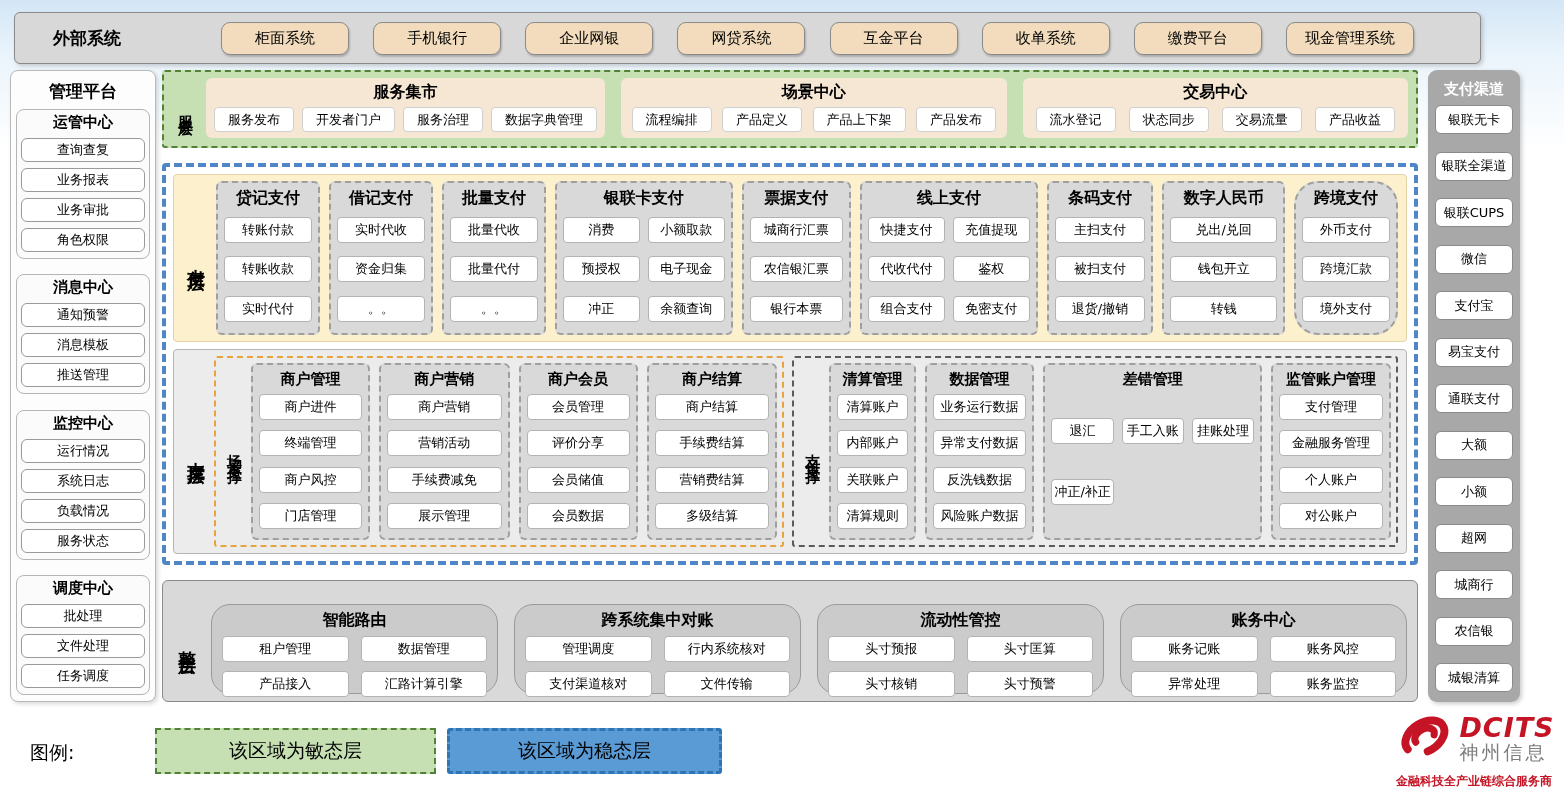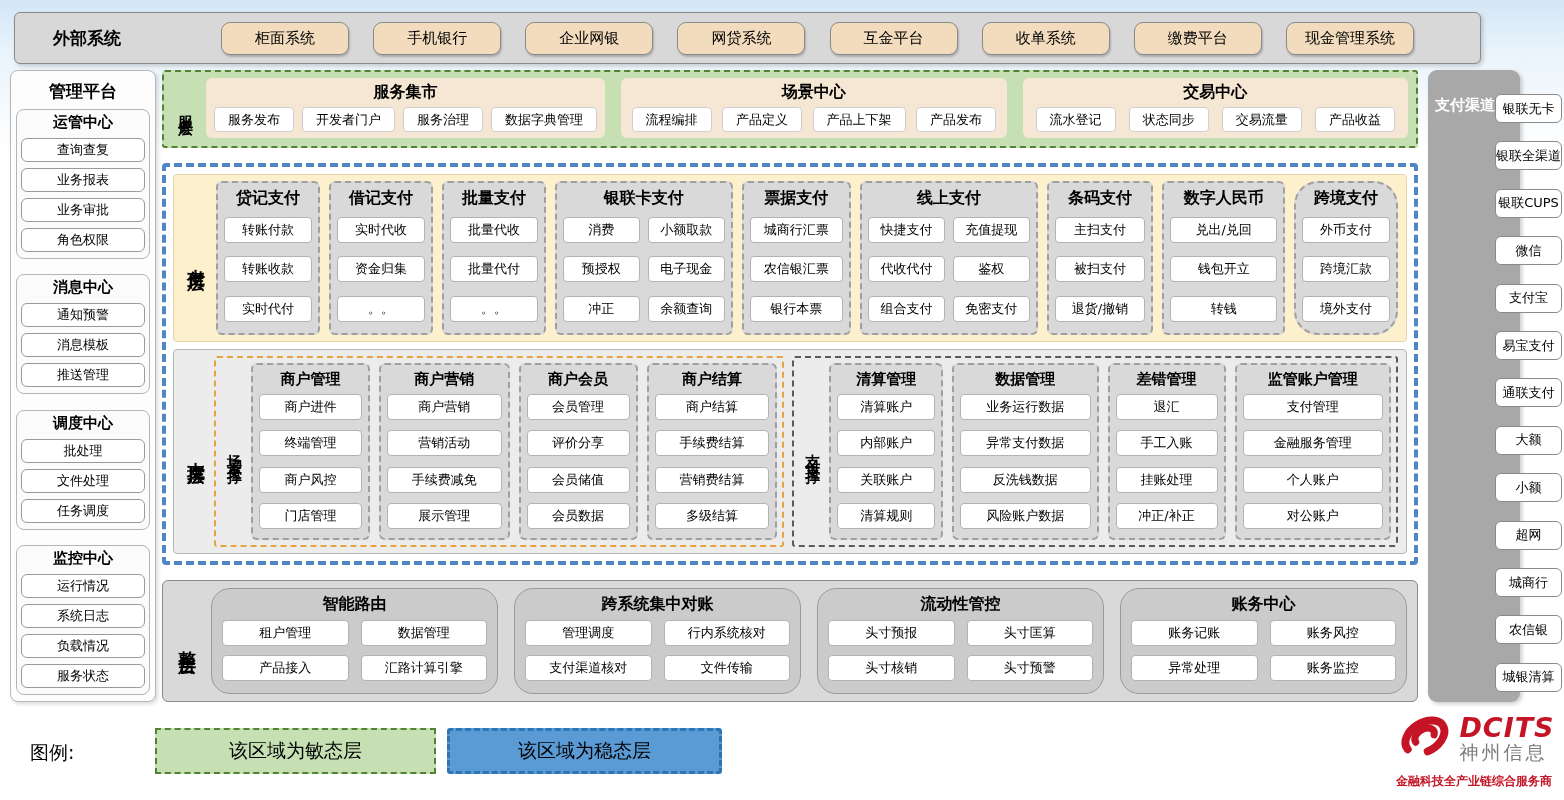--- a/index.html
+++ b/index.html
@@ -68,28 +68,28 @@
   .region .vlabel { width: 26px; font-size: 15px; letter-spacing: 5px; margin-right: 4px; }
   .region-scene { border: 2px dashed #e8a33d; flex: 0.94; margin-right: 8px; }
   .region-pay { border: 2px dashed #5a5a5a; flex: 1; }
   .rcols { flex: 1; display: flex; gap: 9px; }
 
   .integration { height: 122px; background: #d9d9d9; border: 1px solid #8a8a8a; border-radius: 6px;
                  display: flex; padding: 7px 10px; }
   .integration .vlabel { width: 28px; font-size: 18px; margin-right: 10px; }
   .igroups { flex: 1; display: flex; gap: 16px; }
   .igroup { flex: 1; background: #cbcbcb; border: 1px solid #9a9a9a; border-radius: 19px;
-            padding: 2px 10px 12px; display: flex; flex-direction: column; }
+            padding: 2px 10px 12px; display: flex; flex-direction: column; margin-top: 16px; }
   .igroup-title { font-weight: 700; font-size: 16px; text-align: center; padding: 3px 0 5px; }
   .igrid { flex: 1; display: grid; grid-template-columns: 1fr 1fr; gap: 9px 12px; align-content: space-evenly; }
 
   
   .right { position: absolute; left: 1428px; top: 70px; width: 92px; height: 632px;
-           background: #a8a8a8; border-radius: 9px; display: flex; 
-           padding: 24px 7px 10px; box-shadow: 2px 2px 4px rgba(0,0,0,.2); }
+           background: #a8a8a8; border-radius: 9px; display: flex; flex-direction: column;
+           padding: 8px 7px 10px; box-shadow: 2px 2px 4px rgba(0,0,0,.2); }
   .right-title { color: #ffffff; font-weight: 700; font-size: 15px; text-align: center; padding: 2px 0 6px; white-space: nowrap; }
   .channels { flex: 1; display: flex; flex-direction: column; justify-content: space-between; }
   .cbtn { height: 29px; background: #ffffff; border: 1px solid #8a8a8a; border-radius: 6px;
           display: flex; align-items: center; justify-content: center; font-size: 13px; white-space: nowrap; }
 
   
   .legend-label { position: absolute; left: 30px; top: 740px; font-size: 19px; }
   .legend-box { position: absolute; top: 728px; height: 46px; display: flex; align-items: center;
                 justify-content: center; font-size: 19px; }
   .legend-agile { left: 155px; width: 281px; background: #c6e0b4; border: 2px dashed #538135; }
@@ -132,31 +132,31 @@
           <div class="mbtn">业务审批</div>
           <div class="mbtn">角色权限</div>
         </div>
         <div class="mgroup">
           <div class="mgroup-title">消息中心</div>
           <div class="mbtn">通知预警</div>
           <div class="mbtn">消息模板</div>
           <div class="mbtn">推送管理</div>
         </div>
         <div class="mgroup">
-          <div class="mgroup-title">调度中心</div>
-          <div class="mbtn">批处理</div>
-          <div class="mbtn">文件处理</div>
-          <div class="mbtn">任务调度</div>
-        </div>
-        <div class="mgroup">
           <div class="mgroup-title">监控中心</div>
           <div class="mbtn">运行情况</div>
           <div class="mbtn">系统日志</div>
           <div class="mbtn">负载情况</div>
           <div class="mbtn">服务状态</div>
+        </div>
+        <div class="mgroup">
+          <div class="mgroup-title">调度中心</div>
+          <div class="mbtn">批处理</div>
+          <div class="mbtn">文件处理</div>
+          <div class="mbtn">任务调度</div>
         </div>
       </div>
   </aside>
 
   <main class="center">
 
     <section class="service">
       <div class="vlabel">服务层</div>
       <div class="sgroups" id="service-groups">
           <div class="sgroup">
@@ -332,21 +332,21 @@
                 <div class="pcol-title small">数据管理</div>
                 <div class="pgrid" style="grid-template-columns: repeat(1, 1fr);">
                   <div class="pbtn">业务运行数据</div>
                   <div class="pbtn">异常支付数据</div>
                   <div class="pbtn">反洗钱数据</div>
                   <div class="pbtn">风险账户数据</div>
                 </div>
               </div>
               <div class="pcol" style="flex-grow: 1.11111;">
                 <div class="pcol-title small">差错管理</div>
-                <div class="pgrid" style="grid-template-columns: repeat(1, 1fr);">
+                <div class="pgrid" style="grid-template-columns: repeat(3, 1fr);">
                   <div class="pbtn">退汇</div>
                   <div class="pbtn">手工入账</div>
                   <div class="pbtn">挂账处理</div>
                   <div class="pbtn">冲正/补正</div>
                 </div>
               </div>
               <div class="pcol" style="flex-grow: 1.33333;">
                 <div class="pcol-title small">监管账户管理</div>
                 <div class="pgrid" style="grid-template-columns: repeat(1, 1fr);">
                   <div class="pbtn">支付管理</div>

